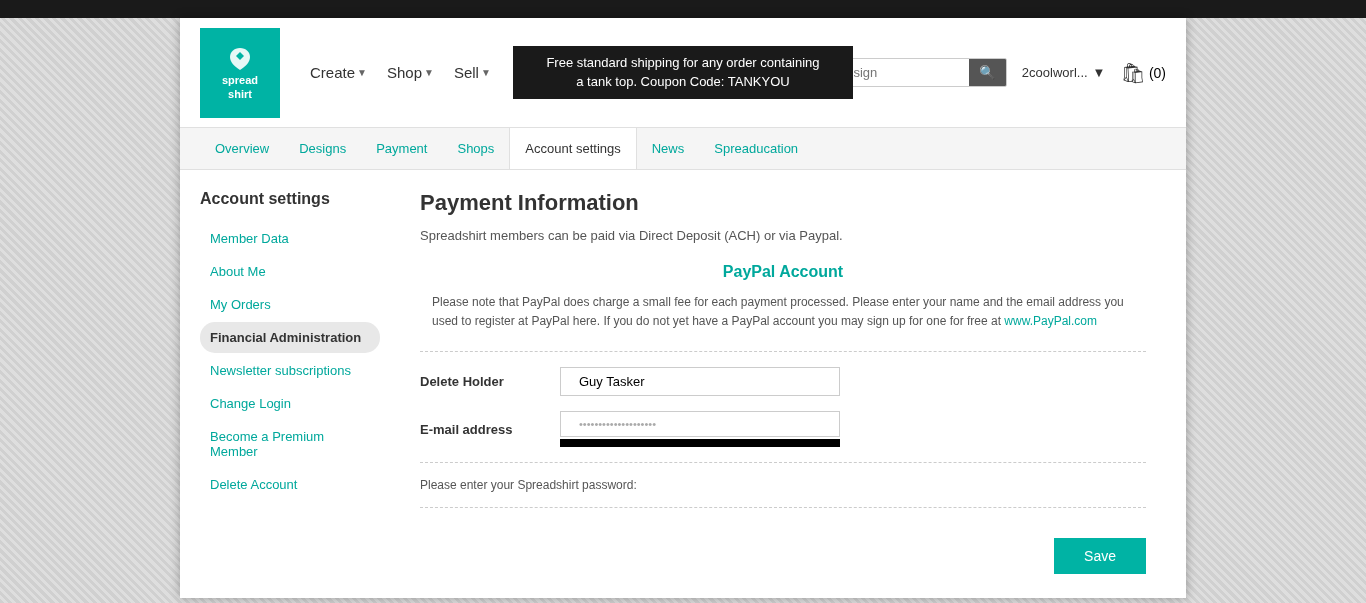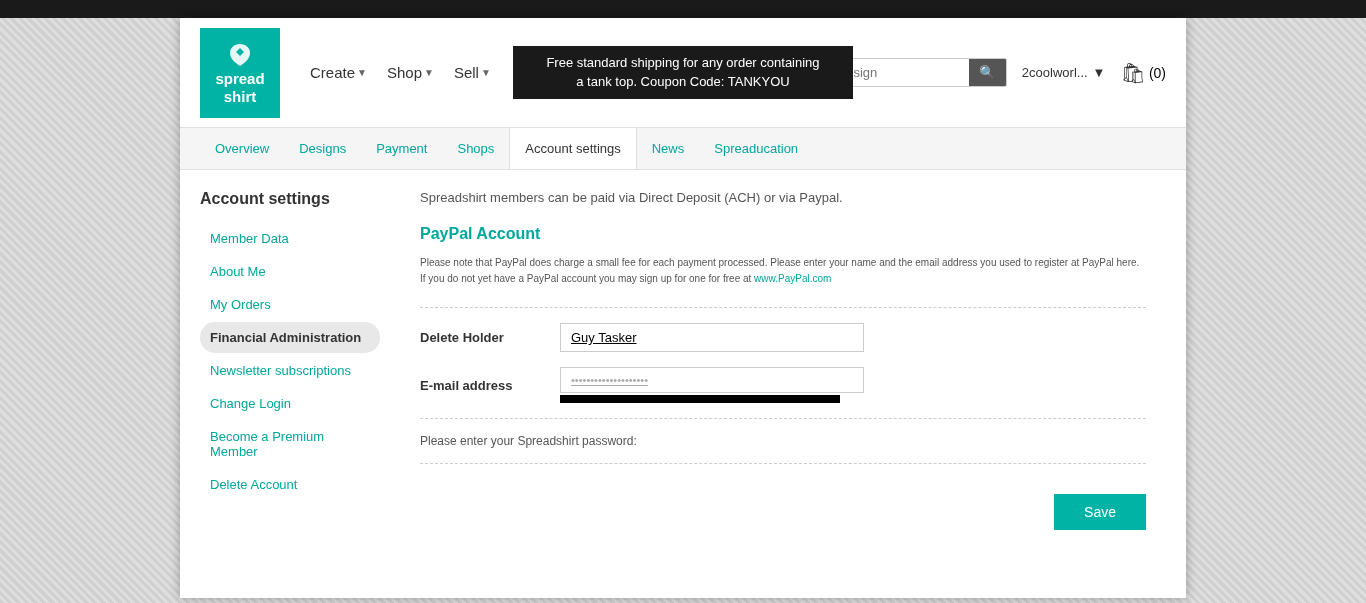--- a/index.html
+++ b/index.html
@@ -55,21 +55,21 @@
       flex-shrink: 0;
     }
 
     .logo-icon {
       width: 40px;
       height: 30px;
     }
 
     .logo-text {
       color: white;
-      font-size: 15px;
+      font-size: 11px;
       font-weight: bold;
       text-align: center;
       line-height: 1.2;
     }
 
     .nav-items {
       display: flex;
       align-items: center;
       gap: 20px;
       margin-left: 30px;
@@ -249,27 +249,29 @@
     .description {
       font-size: 13px;
       color: #555;
       margin-bottom: 20px;
     }
 
     .section-title {
       font-size: 16px;
       color: #00a89c;
       margin-bottom: 12px;
+      text-align: center;
     }
 
     .info-text {
-      font-size: 10px;
+      font-size: 12px;
       color: #555;
       line-height: 1.6;
       margin-bottom: 20px;
+      margin-left: 12px;
     }
 
     .info-text a {
       color: #00a89c;
       text-decoration: none;
     }
 
     .form-divider {
       border: none;
       border-top: 1px dashed #ccc;
@@ -284,26 +286,25 @@
 
     .form-label {
       width: 140px;
       font-size: 13px;
       font-weight: bold;
       color: #333;
       flex-shrink: 0;
     }
 
     .form-input {
-      width: 304px;
+      width: 280px;
       border: 1px solid #ccc;
-      padding: 6px 10px;
+      padding: 6px 18px;
       font-size: 13px;
       outline: none;
-      text-decoration: underline;
     }
 
     .email-input-wrapper {
       display: flex;
       flex-direction: column;
     }
 
     .black-bar {
       width: 280px;
       height: 8px;
@@ -457,20 +458,21 @@
         <li>
           <a href="#">Become a Premium Member</a>
         </li>
         <li>
           <a href="#">Delete Account</a>
         </li>
       </ul>
     </div>
 
     <div class="main-content">
+      <h1 class="page-title">Payment Information</h1>
       <p class="description">Spreadshirt members can be paid via Direct Deposit (ACH) or via Paypal.</p>
 
       <h2 class="section-title">PayPal Account</h2>
 
       <p class="info-text">
         Please note that PayPal does charge a small fee for each payment processed. Please enter your name and the email address you used to register at PayPal here. If you do not yet have a PayPal account you may sign up for one for free at <a href="#">www.PayPal.com</a>
       </p>
 
       <hr class="form-divider">
 

